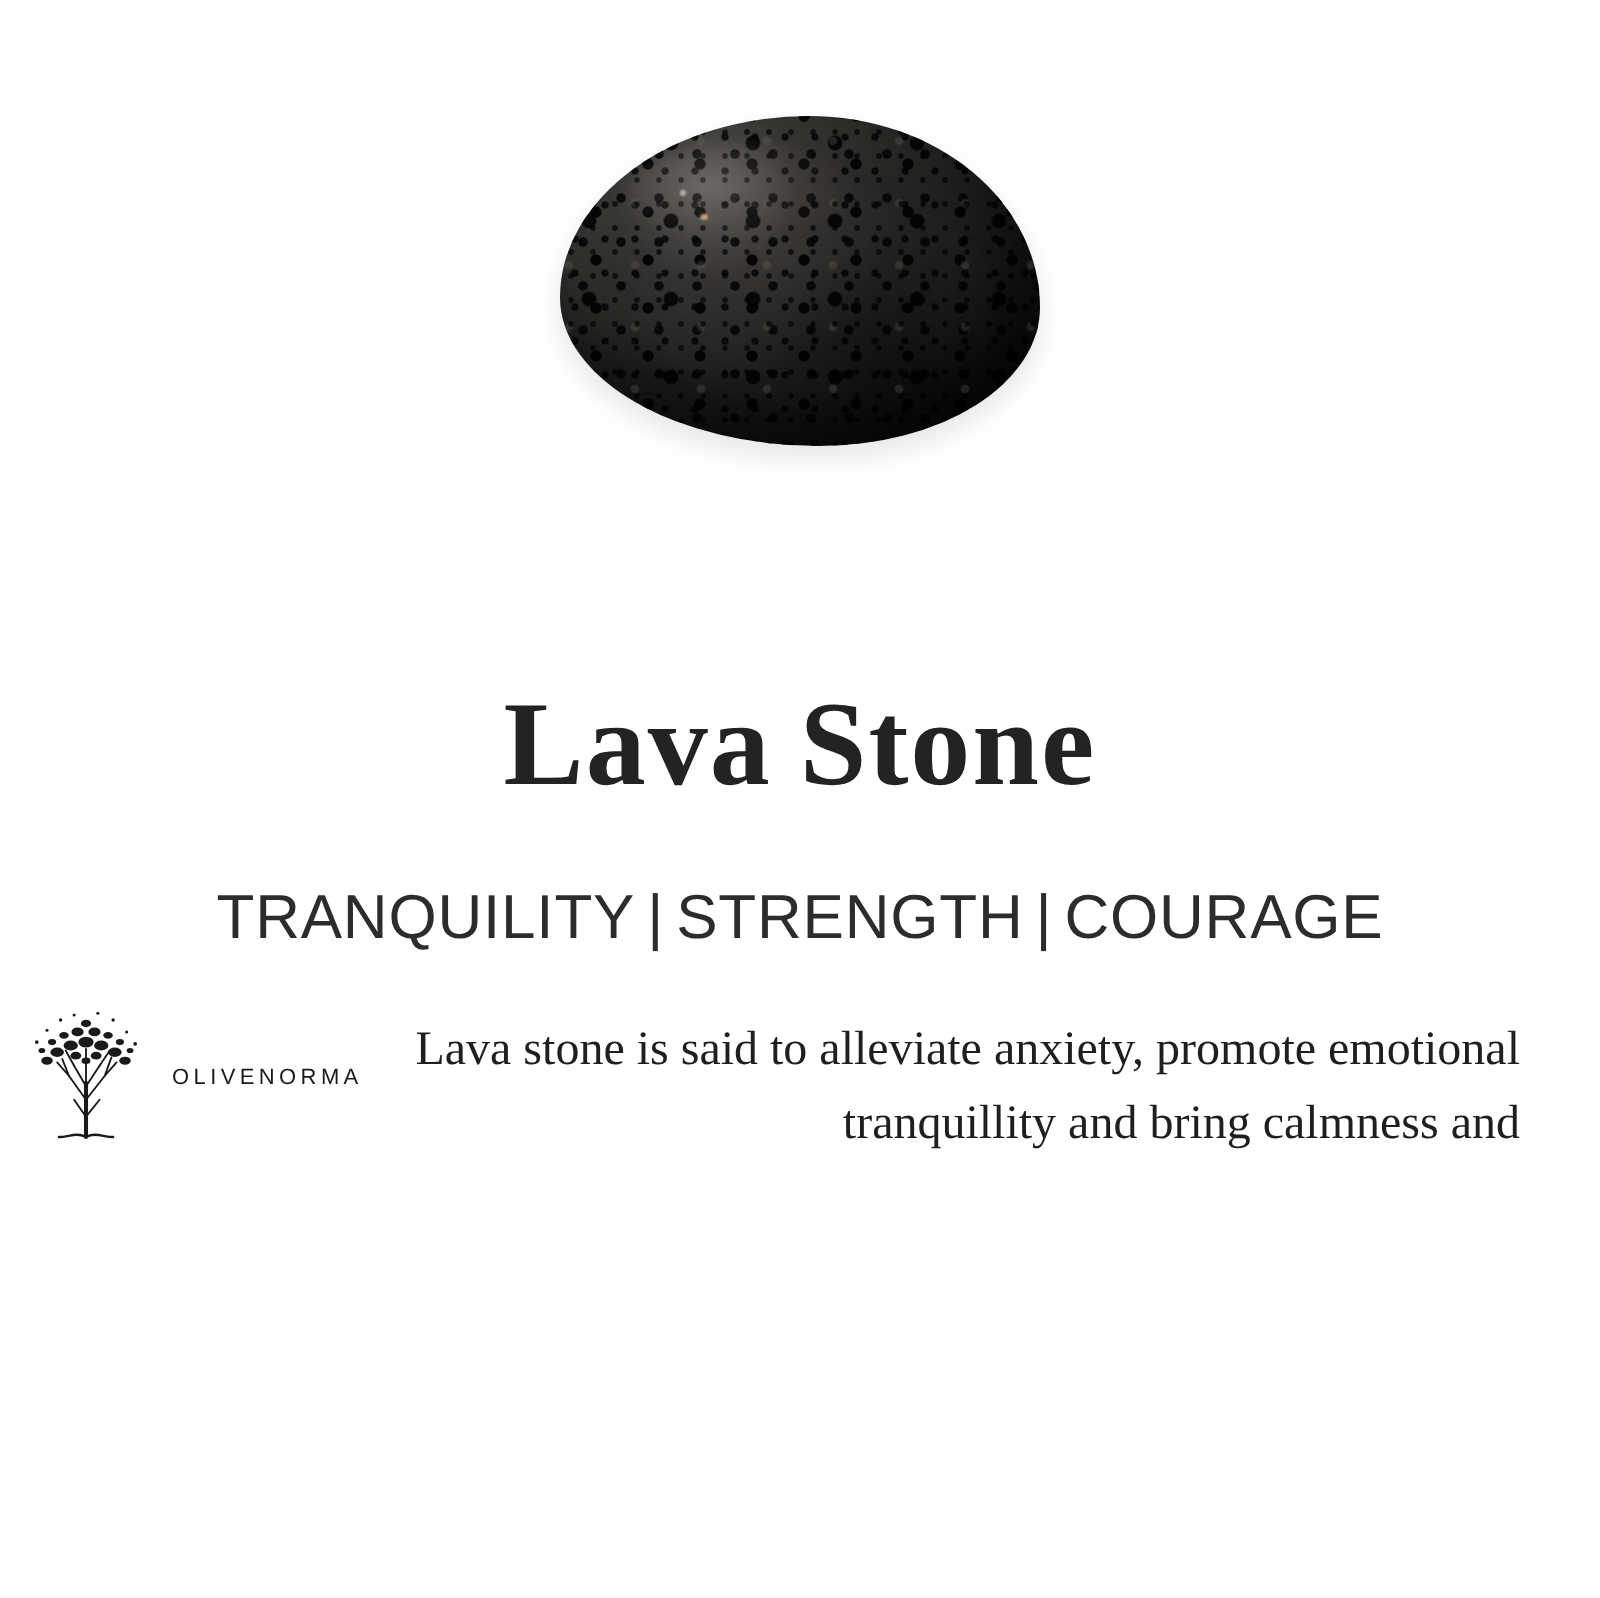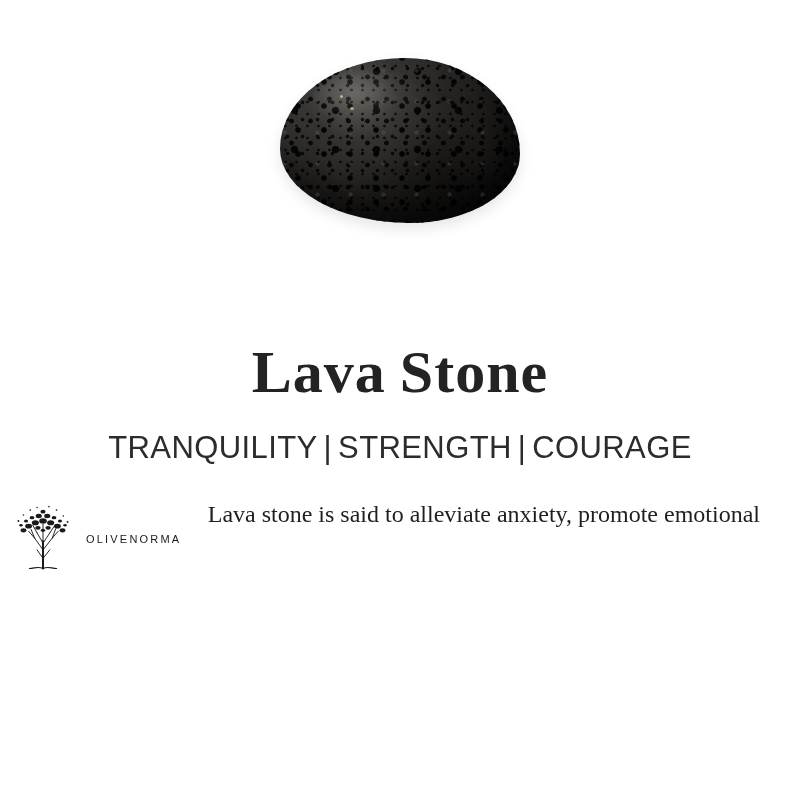--- a/index.html
+++ b/index.html
@@ -115,21 +115,21 @@
     text-align: center;
   }
   .title .gap { display: inline-block; width: 14px; }
 
   .keywords {
     font-family: "Liberation Sans", sans-serif;
     font-size: 31px;
     font-weight: 400;
     color: #2c2c2c;
     letter-spacing: 0.4px;
-    margin-top: 28px;
+    margin-top: 39px;
     text-align: center;
   }
   .keywords .sep {
     padding: 0 6px;
     color: #2c2c2c;
   }
 
   .description {
     font-family: "Liberation Serif", serif;
     font-size: 24px;
@@ -181,20 +181,21 @@
   <div class="title">
     <span>Lava</span><span class="gap"></span><span>Stone</span>
   </div>
 
   <div class="keywords">
     <span>TRANQUILITY</span><span class="sep">|</span><span>STRENGTH</span><span class="sep">|</span><span>COURAGE</span>
   </div>
 
   <div class="description">
     <span class="line">Lava stone is said to alleviate anxiety, promote emotional</span>
+    <span class="line">tranquillity and bring calmness and</span>
   </div>
 
   <div class="logo-area">
     <svg class="logo-mark" viewBox="0 0 100 92" aria-hidden="true">
       <g stroke="#1a1a1a" stroke-width="1.1" fill="none" stroke-linecap="round">
 
         <path d="M50 82 L50 50" stroke-width="2.4"></path>
         <path d="M50 60 L40 46 M50 60 L61 46 M50 52 L43 40 M50 52 L58 40 M50 70 L43 60 M50 70 L58 60"></path>
 
         <path d="M34 82 C40 82 44 79 50 82 C56 79 60 82 66 82" stroke-width="1.4"></path>

